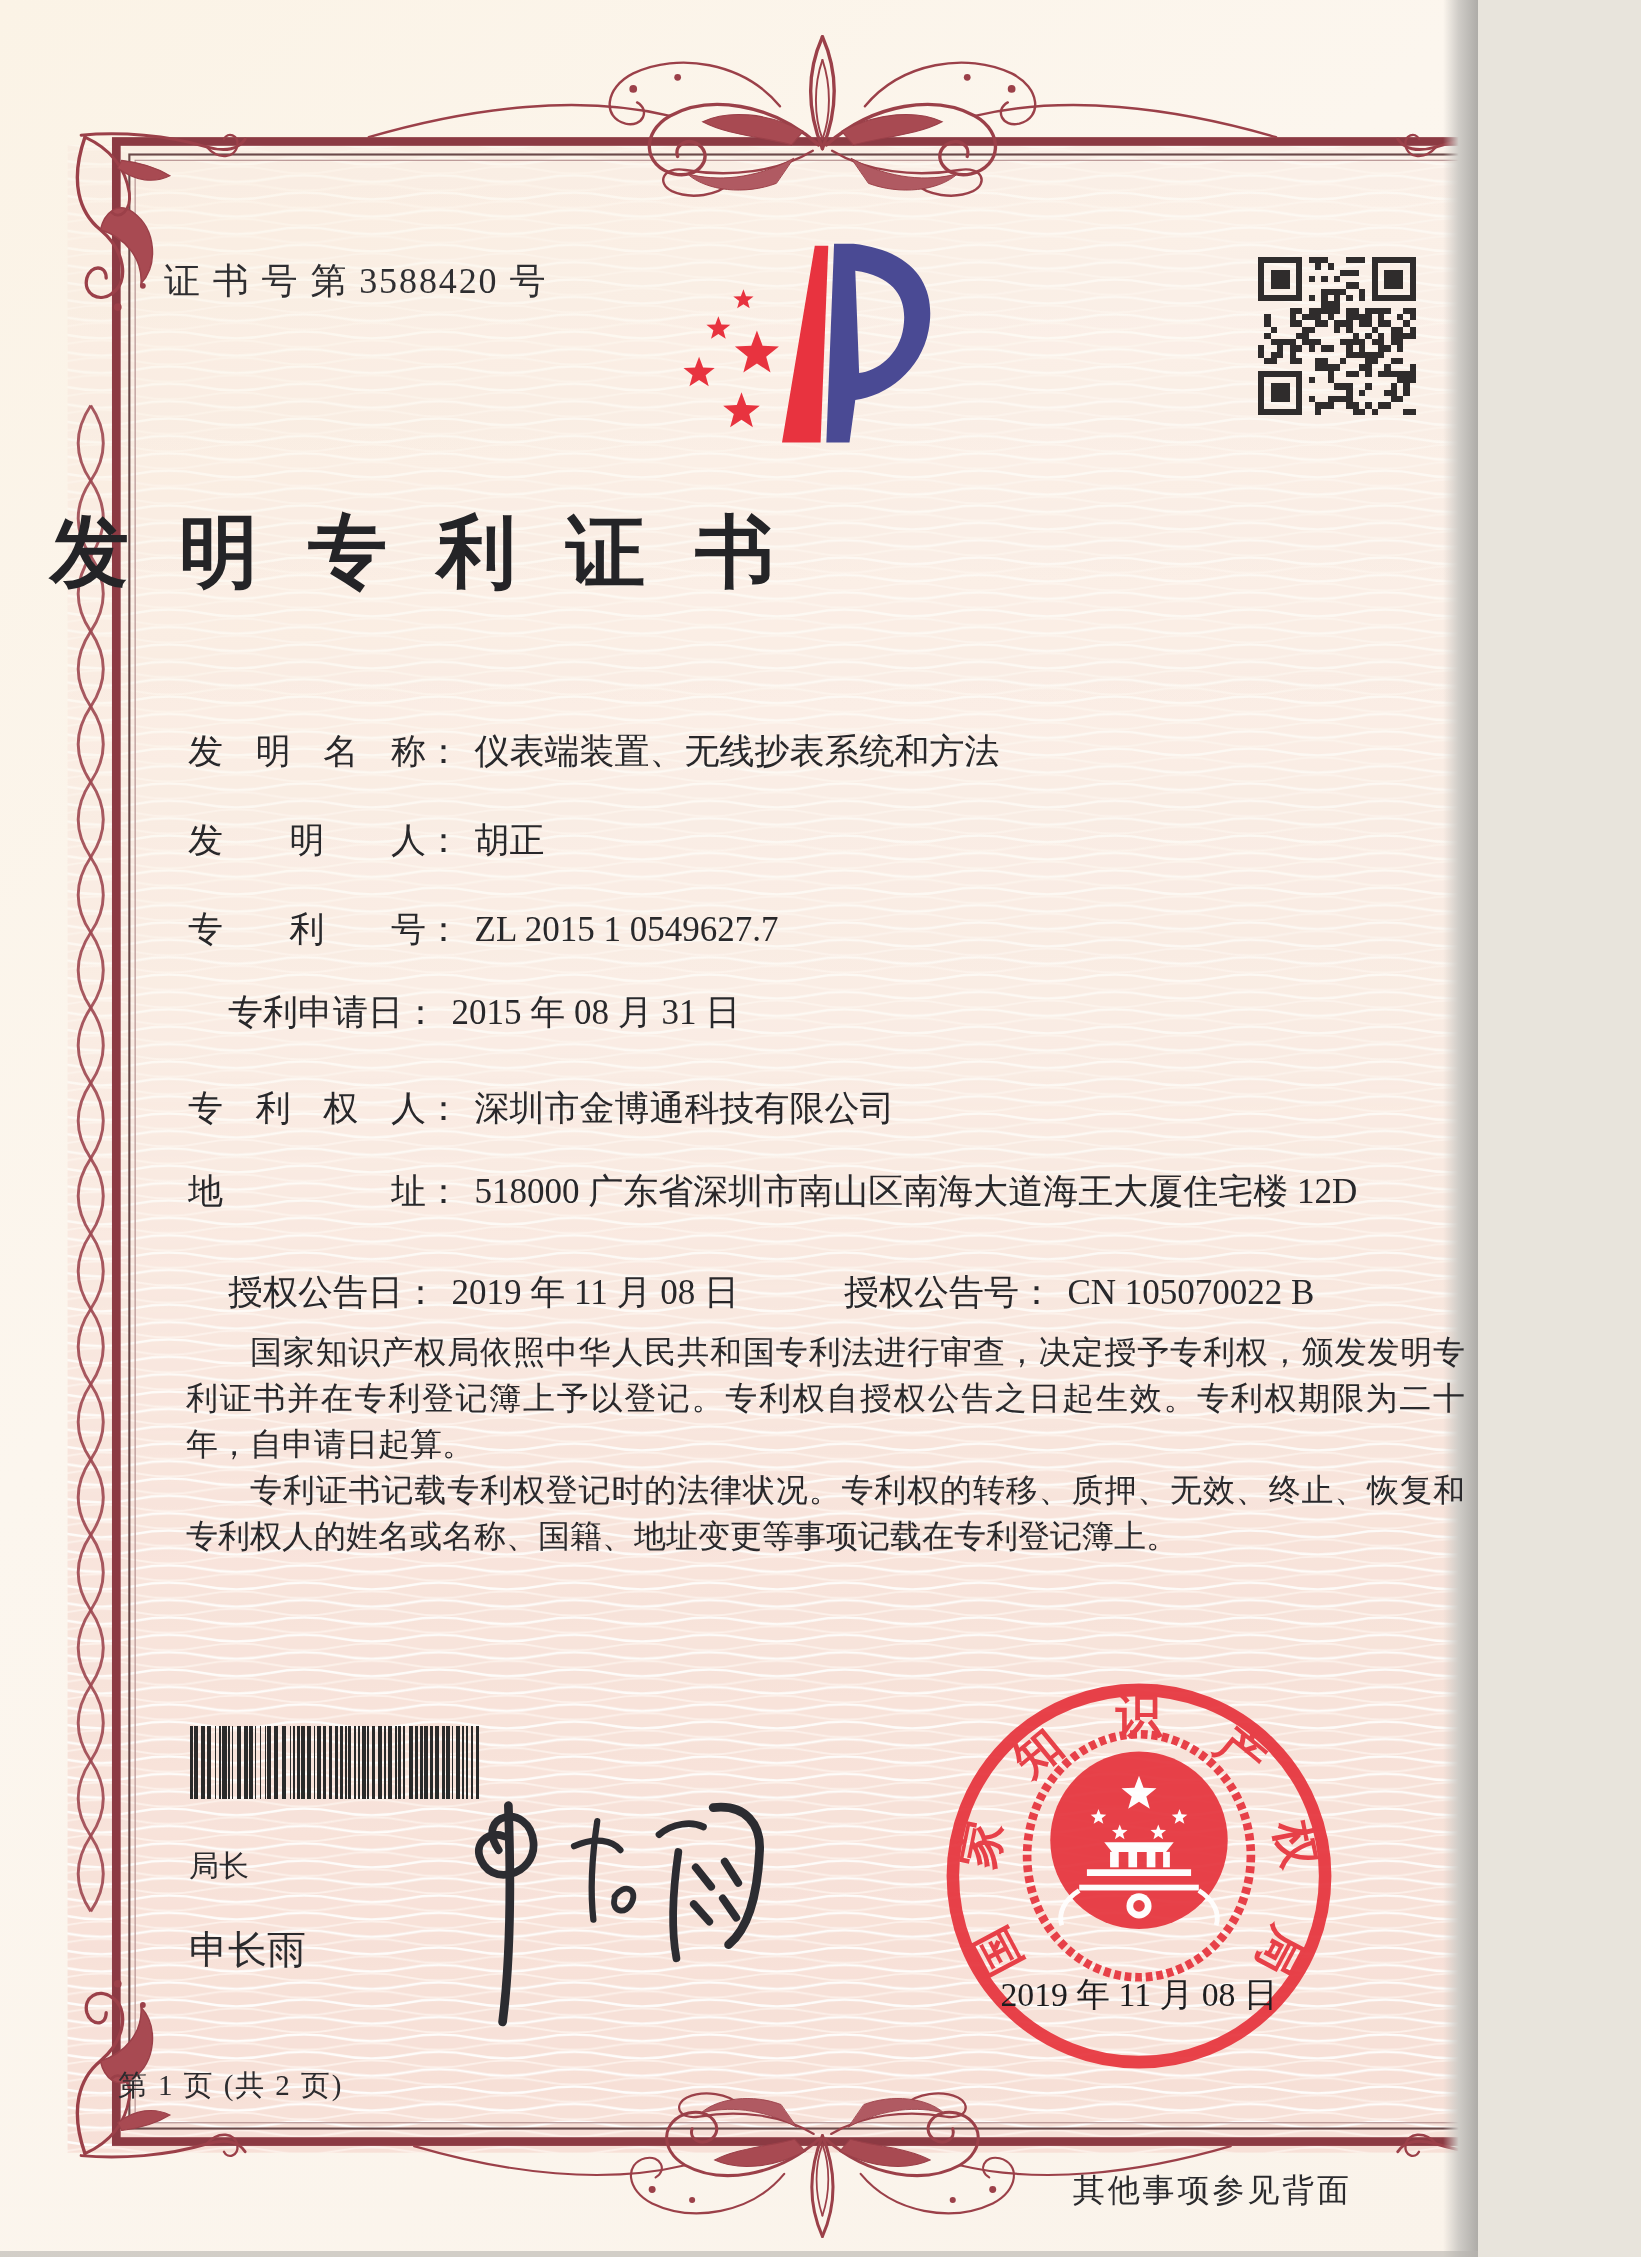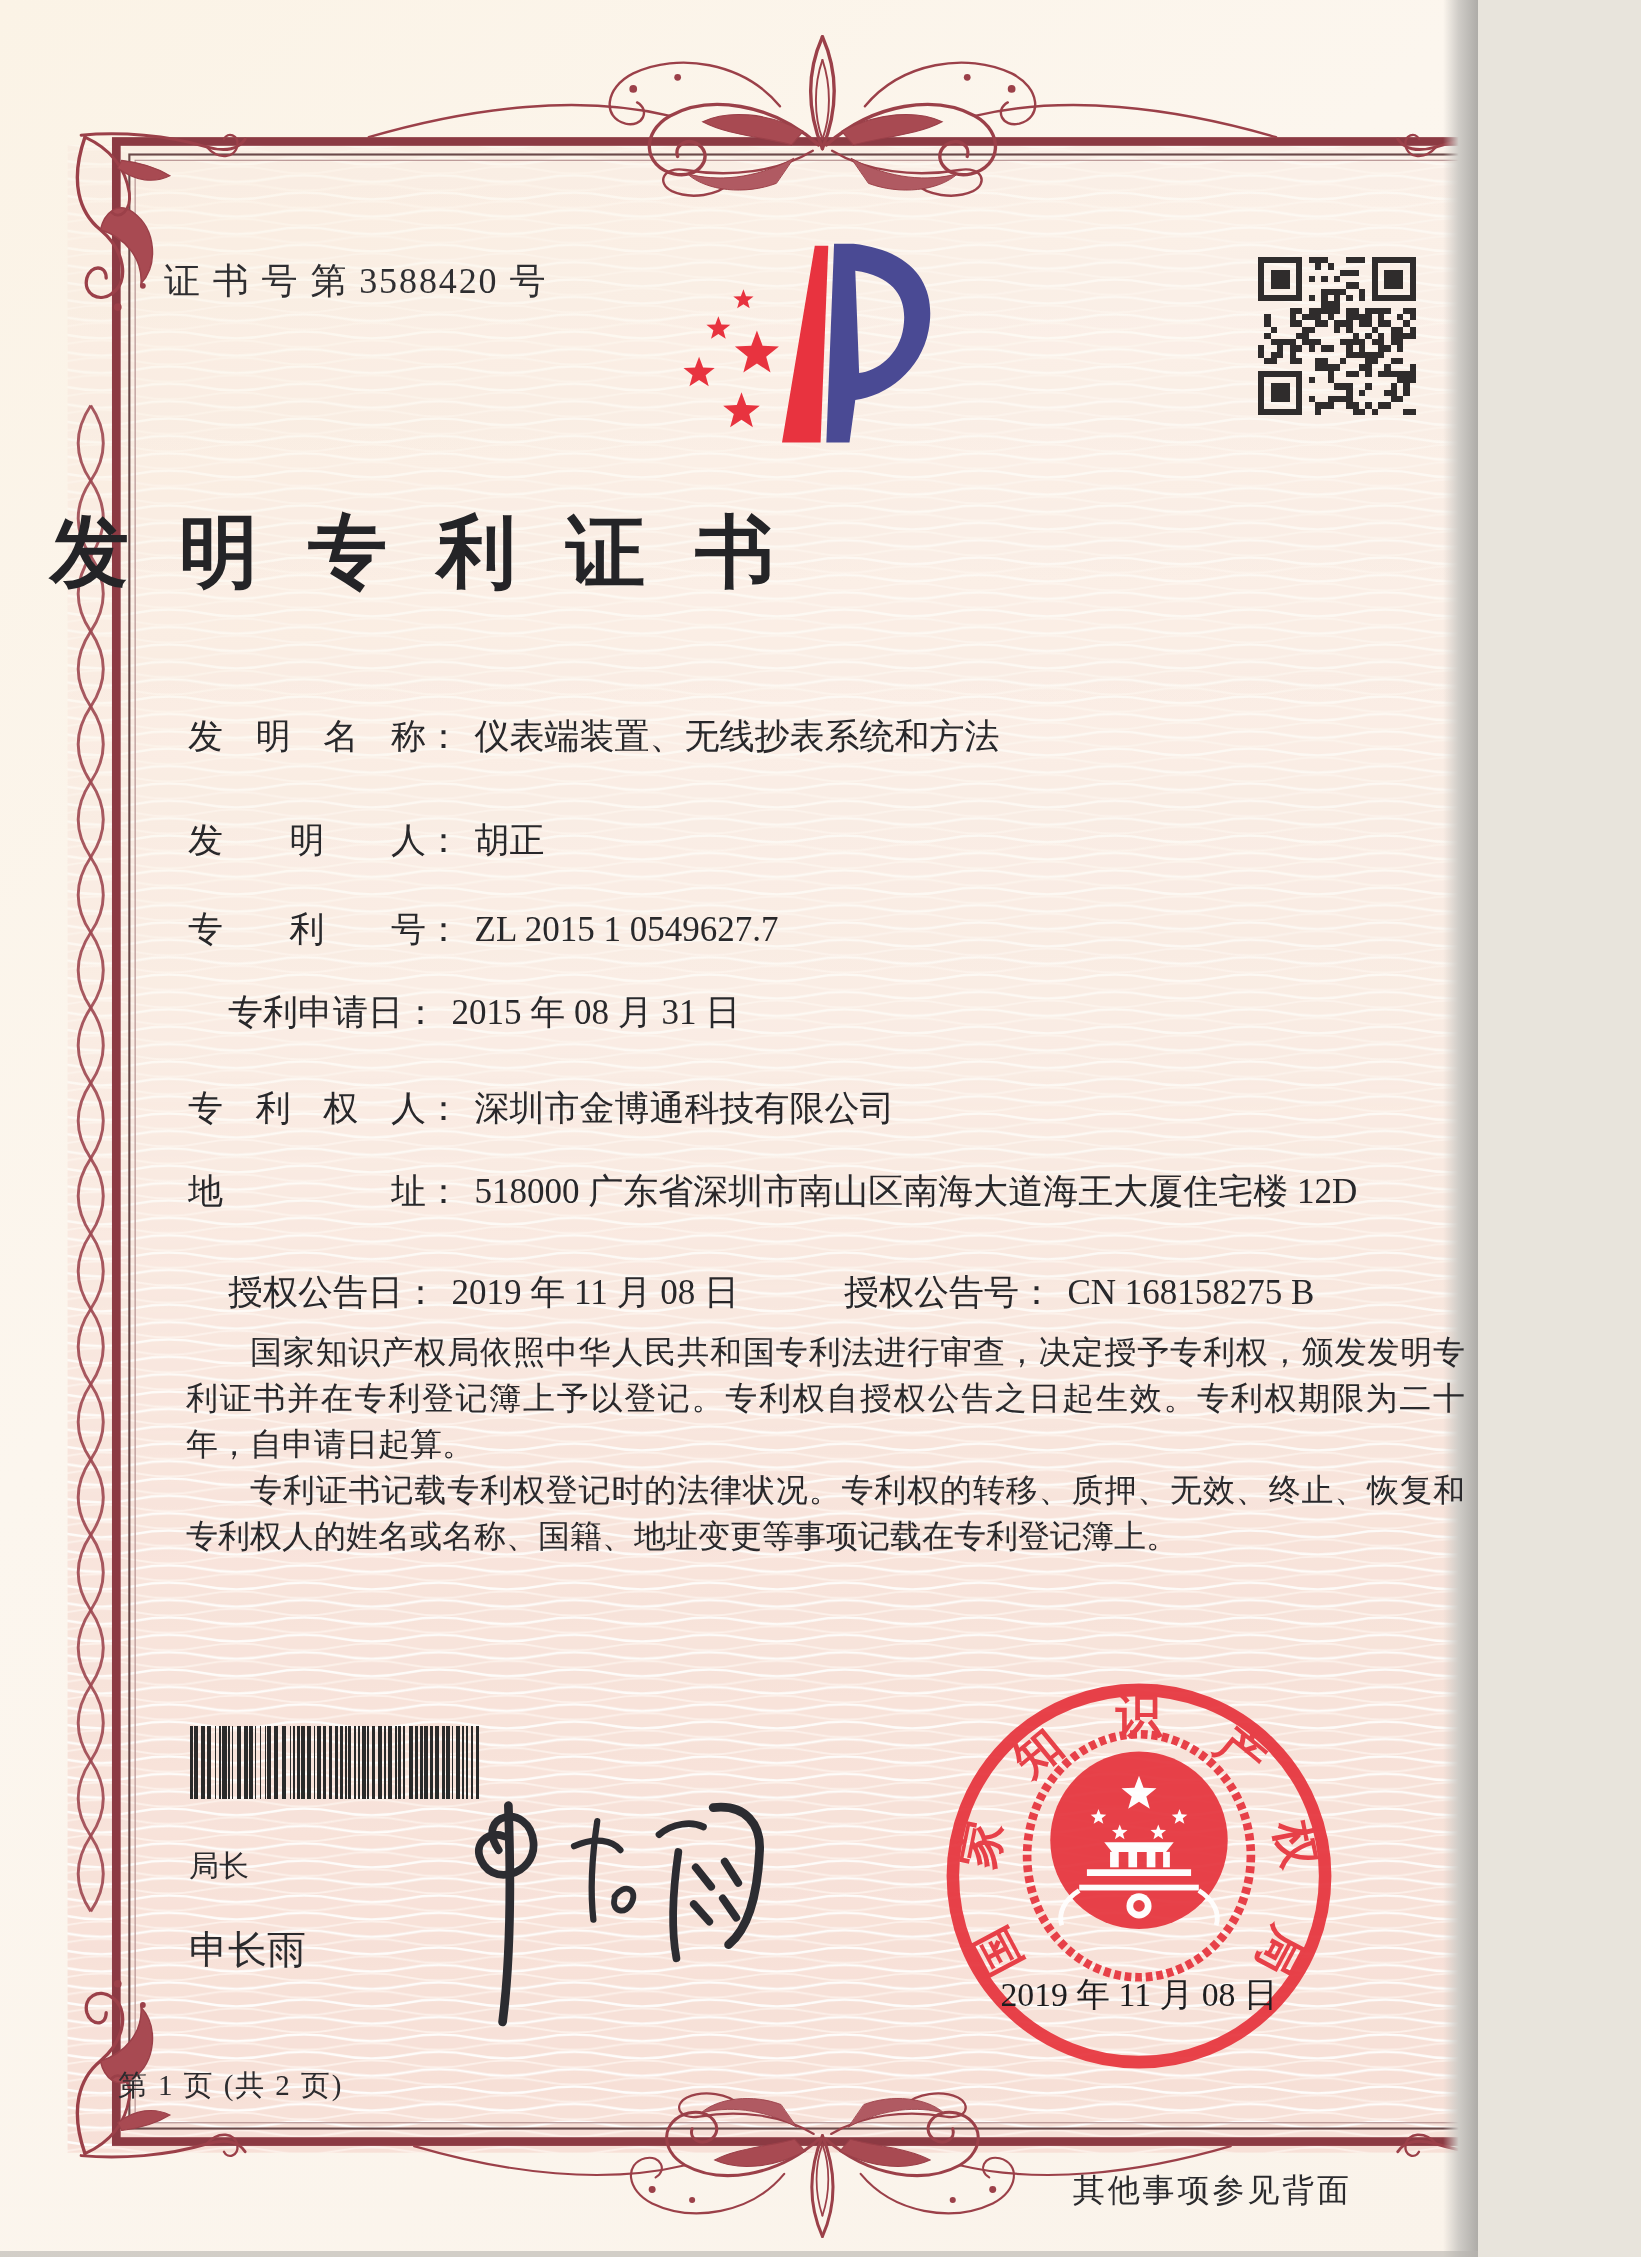--- a/index.html
+++ b/index.html
@@ -409,42 +409,42 @@
       <rect x="9" y="24" width="1" height="1" fill="#2f2c2c"></rect>
       <rect x="15" y="24" width="1" height="1" fill="#2f2c2c"></rect>
       <rect x="16" y="24" width="1" height="1" fill="#2f2c2c"></rect>
       <rect x="18" y="24" width="1" height="1" fill="#2f2c2c"></rect>
       <rect x="23" y="24" width="1" height="1" fill="#2f2c2c"></rect>
       <rect x="24" y="24" width="1" height="1" fill="#2f2c2c"></rect>
     </svg>
 
   <div id="title" class="abs">发明专利证书</div>
 
-  <div class="row" style="top:713px">
+  <div class="row" style="top:728px">
     <span class="lab">发明名称</span><span class="colon">：</span><span class="val">仪表端装置、无线抄表系统和方法</span>
   </div>
   <div class="row" style="top:817px">
     <span class="lab">发明人</span><span class="colon">：</span><span class="val">胡正</span>
   </div>
   <div class="row" style="top:906px">
     <span class="lab">专利号</span><span class="colon">：</span><span class="val">ZL 2015 1 0549627.7</span>
   </div>
   <div class="row" style="top:989px">
     <span class="lab plain">专利申请日</span><span class="colon">：</span><span class="val">2015 年 08 月 31 日</span>
   </div>
   <div class="row" style="top:1085px">
     <span class="lab">专利权人</span><span class="colon">：</span><span class="val">深圳市金博通科技有限公司</span>
   </div>
   <div class="row" style="top:1168px">
     <span class="lab">地址</span><span class="colon">：</span><span class="val">518000 广东省深圳市南山区南海大道海王大厦住宅楼 12D</span>
   </div>
   <div class="row" style="top:1269px">
     <span class="lab plain">授权公告日</span><span class="colon">：</span><span class="val">2019 年 11 月 08 日</span>
     <span class="g2">
-      <span class="lab plain">授权公告号</span><span class="colon">：</span><span class="val">CN 168158275 B</span>
+      <span class="lab plain">授权公告号</span><span class="colon">：</span><span class="val">CN 105070022 B</span>
     </span>
   </div>
 
   <div id="paras" class="abs">
     <p>国家知识产权局依照中华人民共和国专利法进行审查，决定授予专利权，颁发发明专利证书并在专利登记簿上予以登记。专利权自授权公告之日起生效。专利权期限为二十年，自申请日起算。</p>
     <p>专利证书记载专利权登记时的法律状况。专利权的转移、质押、无效、终止、恢复和专利权人的姓名或名称、国籍、地址变更等事项记载在专利登记簿上。</p>
   </div>
 
   <svg id="barcode-svg" class="abs" width="299" height="73" viewBox="0 0 310 76" shape-rendering="crispEdges">
       <rect x="0" y="0" width="3.5" height="76" fill="#2a2a2a"></rect>

